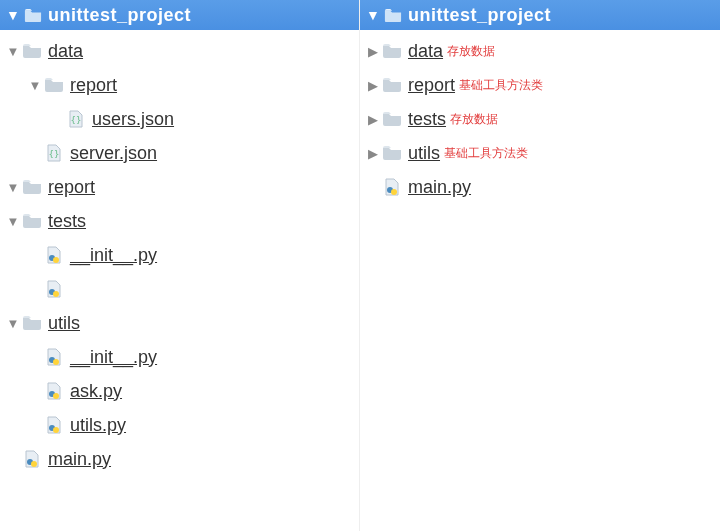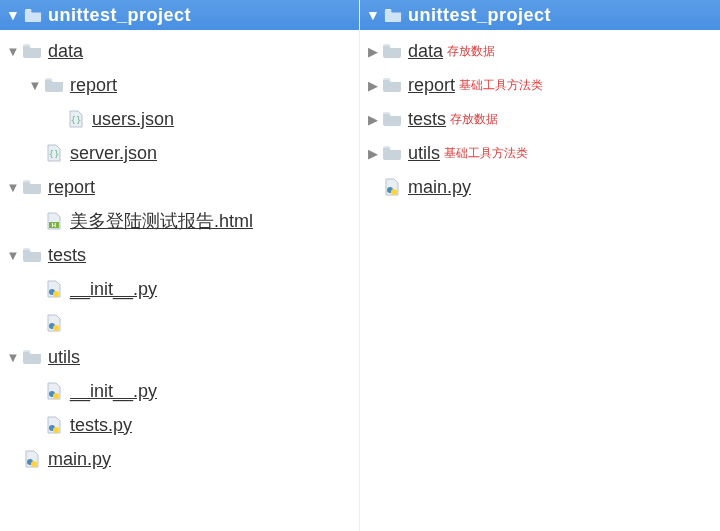--- a/index.html
+++ b/index.html
@@ -162,32 +162,20 @@
         <span class="arrow-cell">▼</span>
         <span class="ico">
           <svg viewBox="0 0 20 16" width="20" height="16">
             <path fill="#c9d3dc" d="M1 3h6l2 2h10v8a2 2 0 0 1-2 2H3a2 2 0 0 1-2-2z"></path>
             <path fill="#dde5ec" d="M1 3a2 2 0 0 1 2-2h4l2 2H1z"></path>
           </svg>
         </span>
         <span class="label">report</span>
       </div>
       <div class="row">
-        <span class="indent"></span>
-        <span class="arrow-cell"></span>
-        <span class="ico">
-          <svg viewBox="0 0 16 18" width="16" height="18">
-            <path fill="#e8eef4" stroke="#b8c4d0" d="M2 1h8l4 4v12H2z"></path>
-            <rect x="3" y="10" width="10" height="6" fill="#7cb342"></rect>
-            <text x="8" y="15" text-anchor="middle" font-size="6" fill="#fff" font-weight="bold">H</text>
-          </svg>
-        </span>
-        <span class="label">美多登陆测试报告.html</span>
-      </div>
-      <div class="row">
         <span class="arrow-cell">▼</span>
         <span class="ico">
           <svg viewBox="0 0 20 16" width="20" height="16">
             <path fill="#c9d3dc" d="M1 3h6l2 2h10v8a2 2 0 0 1-2 2H3a2 2 0 0 1-2-2z"></path>
             <path fill="#dde5ec" d="M1 3a2 2 0 0 1 2-2h4l2 2H1z"></path>
           </svg>
         </span>
         <span class="label">tests</span>
       </div>
       <div class="row">
@@ -238,21 +226,33 @@
       <div class="row">
         <span class="indent"></span>
         <span class="arrow-cell"></span>
         <span class="ico">
           <svg viewBox="0 0 16 18" width="16" height="18">
             <path fill="#e8eef4" stroke="#b8c4d0" d="M2 1h8l4 4v12H2z"></path>
             <circle cx="6" cy="12" r="3" fill="#4b8bbe"></circle>
             <circle cx="10" cy="14" r="3" fill="#ffd43b"></circle>
           </svg>
         </span>
-        <span class="label">tests.py</span>
+        <span class="label">ask.py</span>
+      </div>
+      <div class="row">
+        <span class="indent"></span>
+        <span class="arrow-cell"></span>
+        <span class="ico">
+          <svg viewBox="0 0 16 18" width="16" height="18">
+            <path fill="#e8eef4" stroke="#b8c4d0" d="M2 1h8l4 4v12H2z"></path>
+            <circle cx="6" cy="12" r="3" fill="#4b8bbe"></circle>
+            <circle cx="10" cy="14" r="3" fill="#ffd43b"></circle>
+          </svg>
+        </span>
+        <span class="label">utils.py</span>
       </div>
       <div class="row">
         <span class="arrow-cell"></span>
         <span class="ico">
           <svg viewBox="0 0 16 18" width="16" height="18">
             <path fill="#e8eef4" stroke="#b8c4d0" d="M2 1h8l4 4v12H2z"></path>
             <circle cx="6" cy="12" r="3" fill="#4b8bbe"></circle>
             <circle cx="10" cy="14" r="3" fill="#ffd43b"></circle>
           </svg>
         </span>

